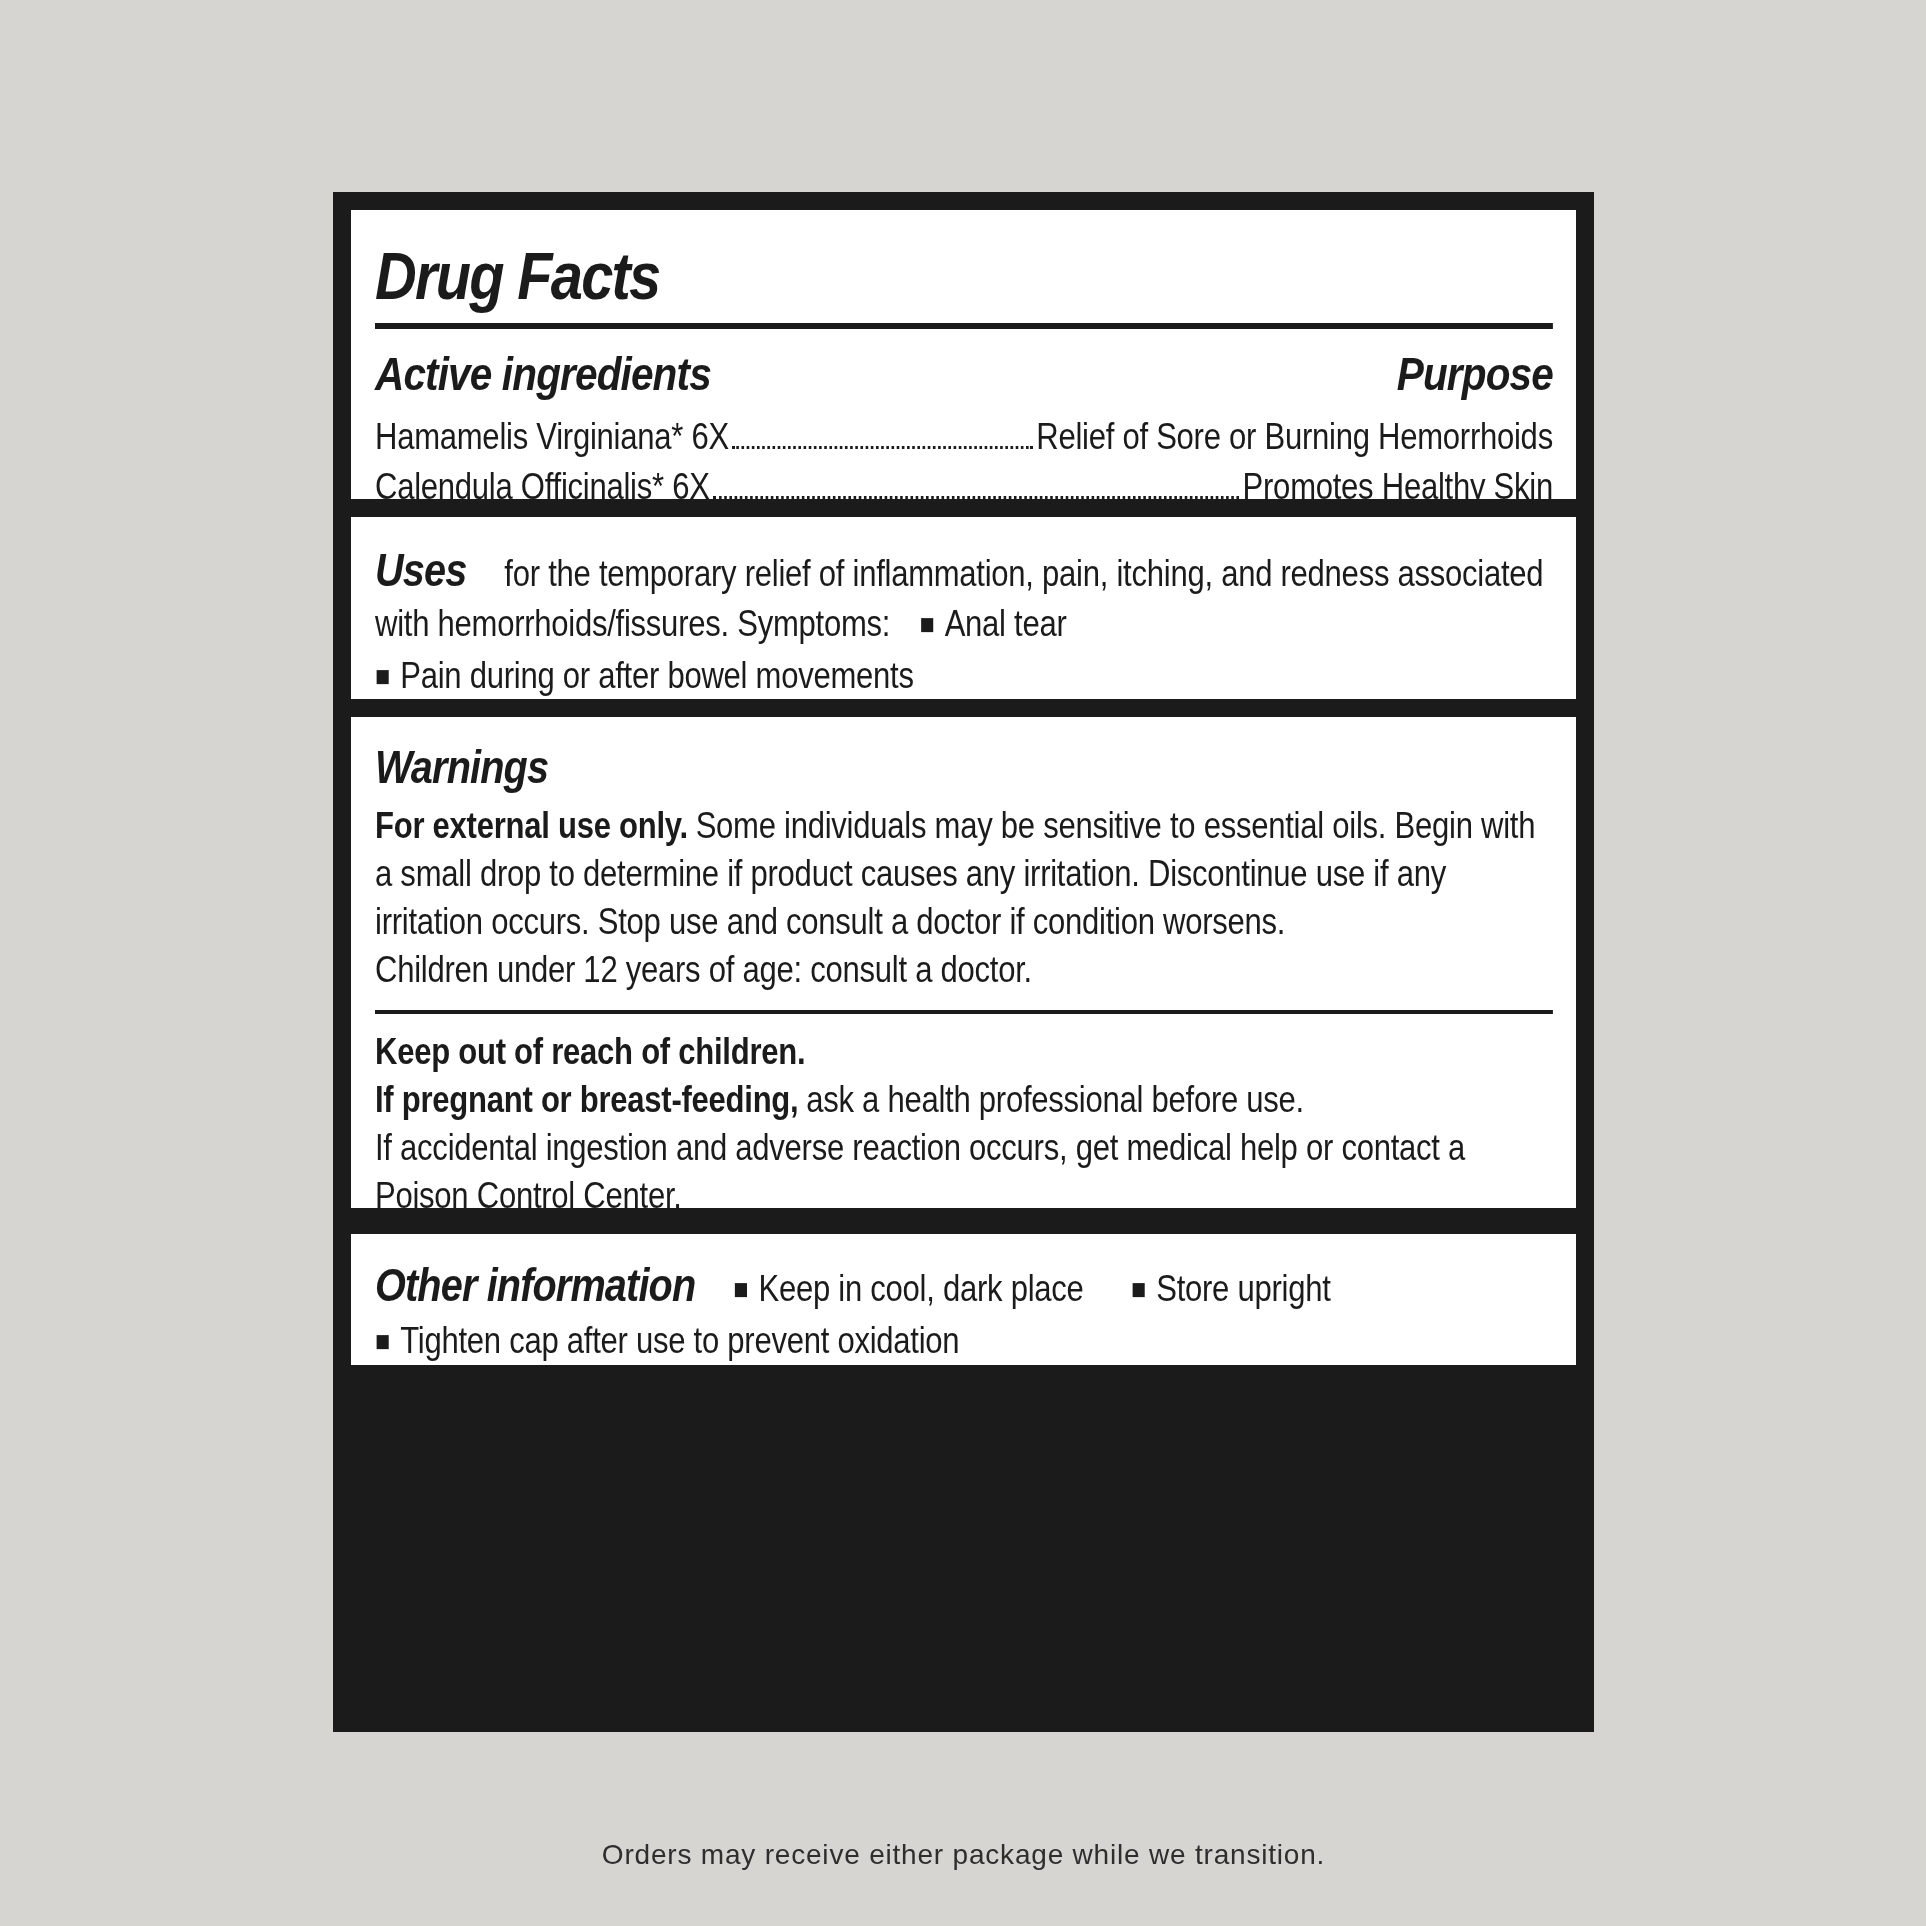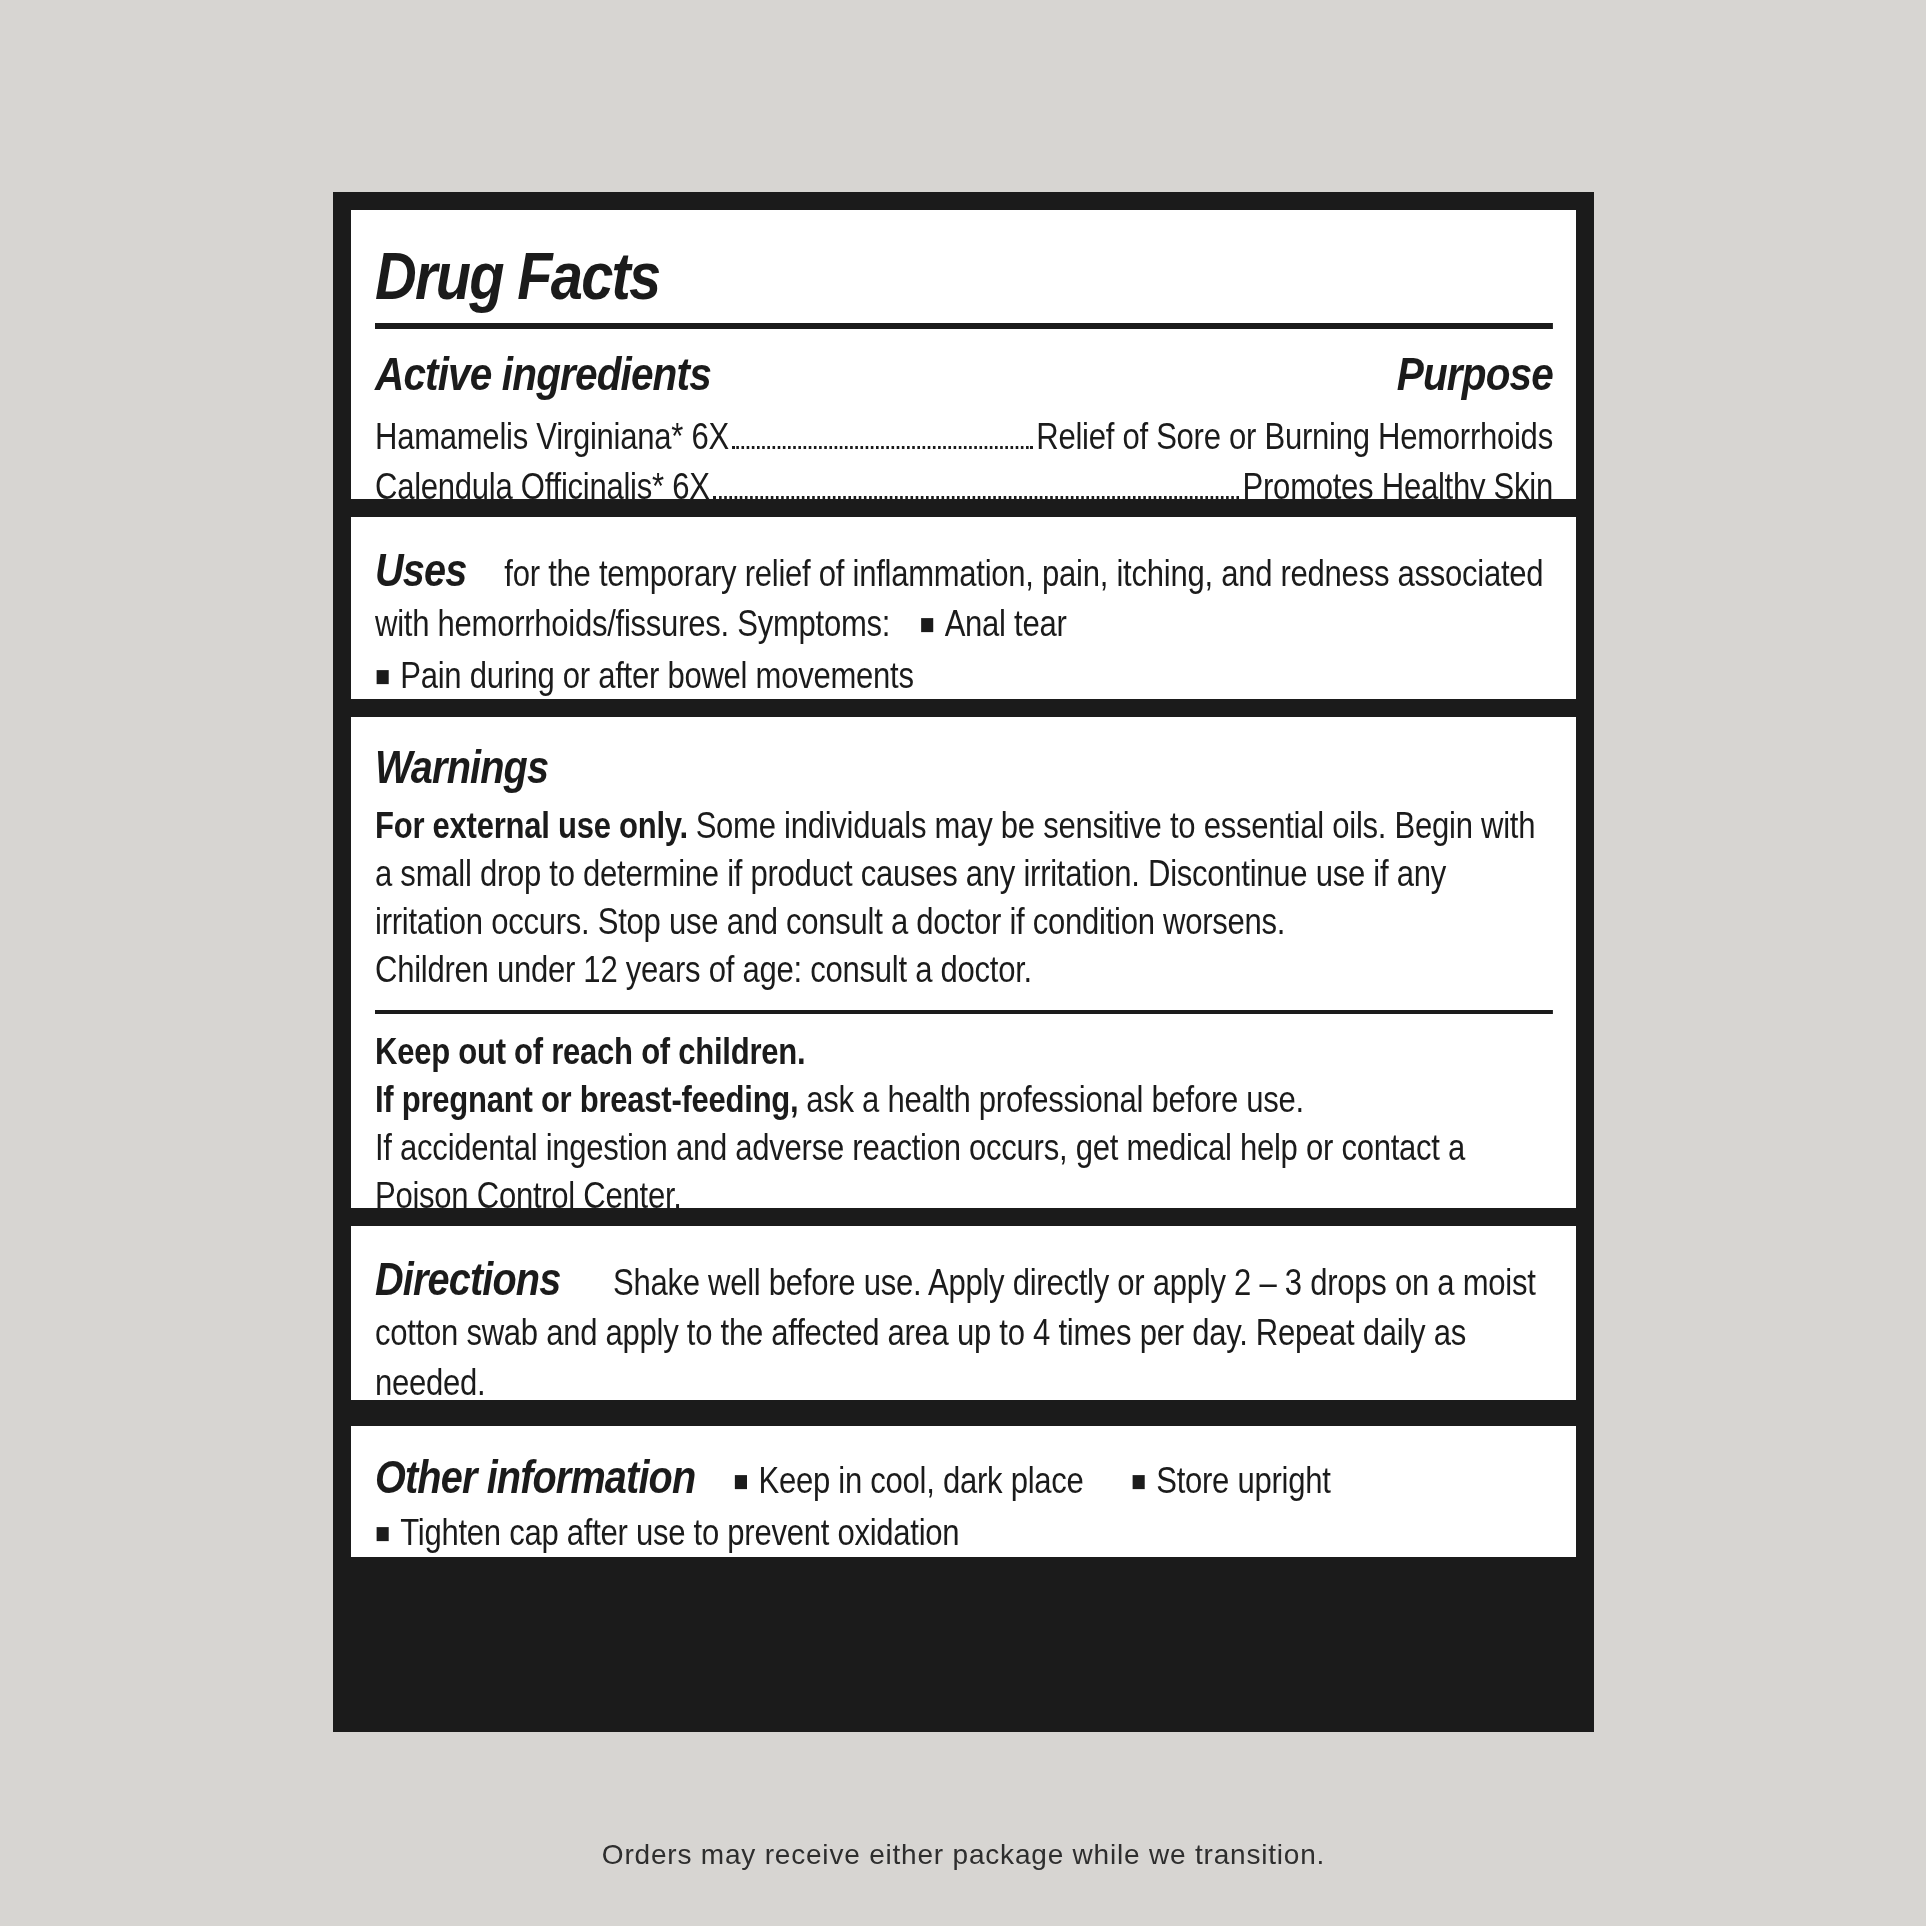--- a/index.html
+++ b/index.html
@@ -89,27 +89,20 @@
       <p class="body">Children under 12 years of age: consult a doctor.</p>
       <div class="divider"></div>
       <p class="body b">Keep out of reach of children.</p>
       <p class="body">
         <span class="b mr8">If pregnant or breast-feeding,</span><span>ask a health professional before use.</span>
       </p>
       <p class="body">If accidental ingestion and adverse reaction occurs, get medical help or contact a Poison Control Center.</p>
     </div>
   </section>
 
-  <section class="panel p4">
-    <div class="squeeze">
-      <p class="body" style="margin-top:8px;">
-        <span class="h2 hgap-lg">Directions</span><span>Shake well before use. Apply directly or apply 2 – 3 drops on a moist cotton swab and apply to the affected area up to 4 times per day. Repeat daily as needed.</span>
-      </p>
-    </div>
-  </section>
 
   <section class="panel p5">
     <div class="squeeze">
       <p class="body" style="margin-top:6px;">
         <span class="h2 hgap">Other information</span><span class="bullet">■</span><span class="item-gap">Keep in cool, dark place</span><span class="bullet">■</span><span>Store upright</span>
       </p>
       <p class="body">
         <span class="bullet">■</span><span>Tighten cap after use to prevent oxidation</span>
       </p>
     </div>

